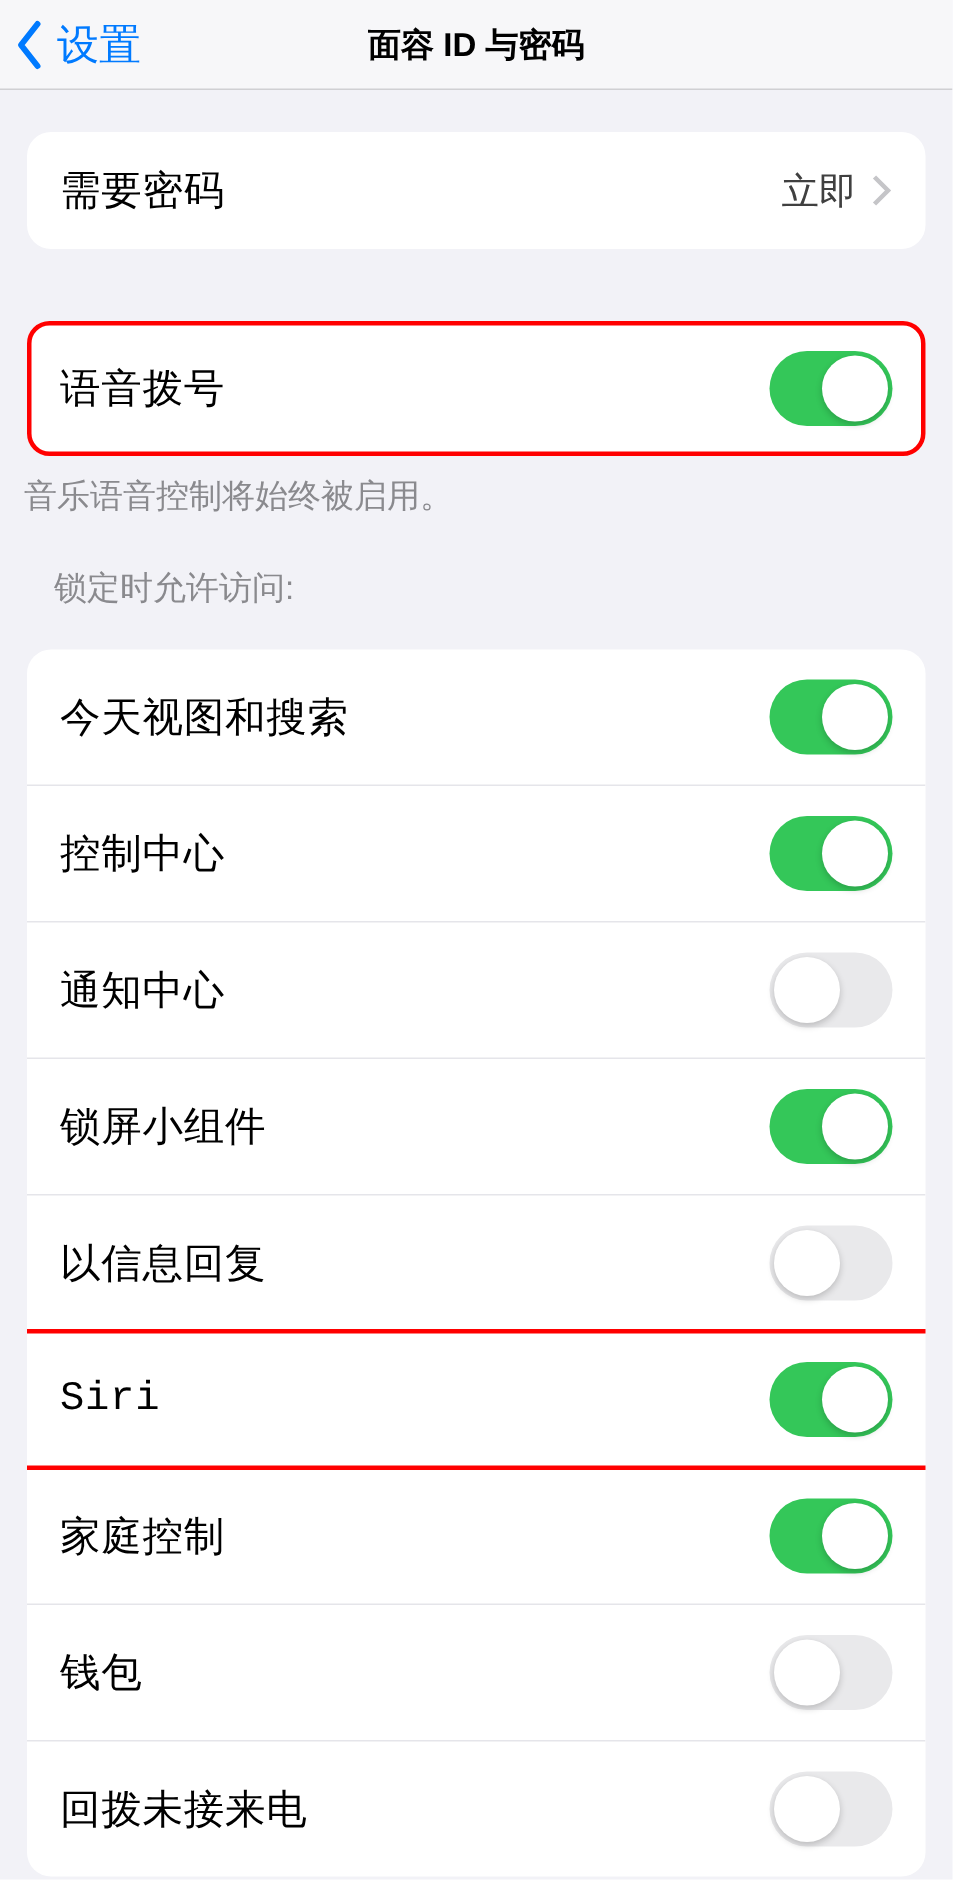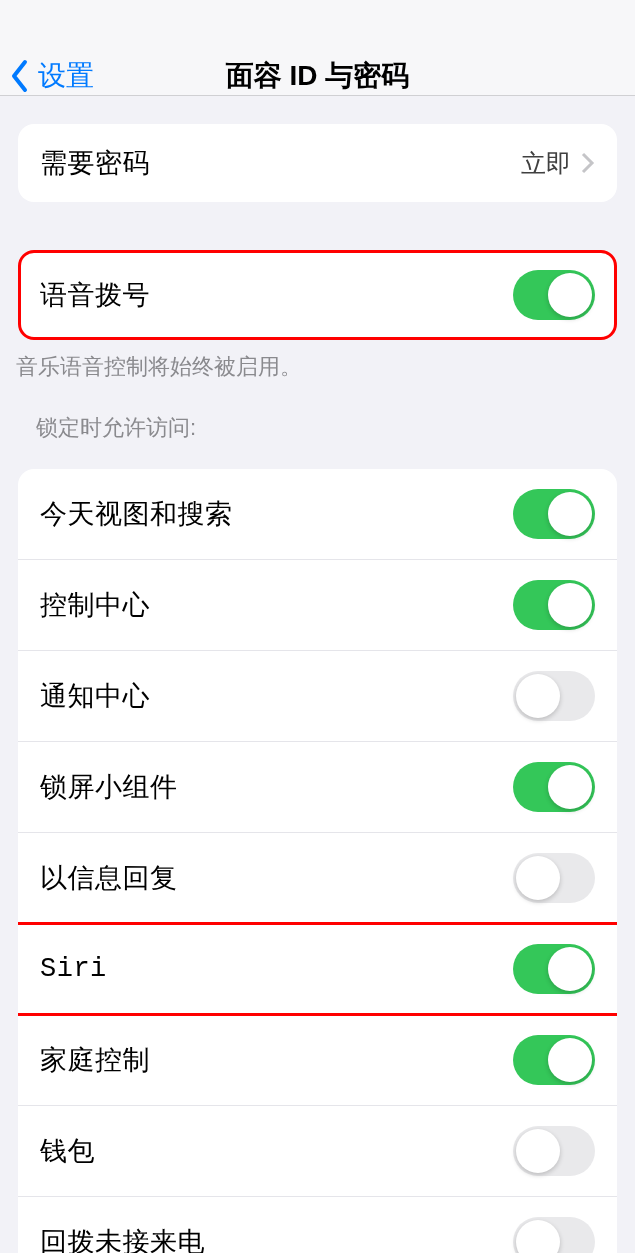--- a/index.html
+++ b/index.html
@@ -9,43 +9,43 @@
       -webkit-font-smoothing: antialiased;
     }
     body {
       width: 635px;
       height: 1253px;
       background: #f2f2f7;
       font-family: -apple-system, "PingFang SC", "Helvetica Neue", sans-serif;
       overflow: hidden;
     }
     .navbar {
-      height: 96px;
-      display: flex;
-      align-items: flex-end;
+      height: 60px;
+      display: flex;
+      align-items: center;
       background: #f7f7f9;
       border-bottom: 1px solid #d0d0d3;
       position: relative;
     }
     .back-btn {
       display: flex;
       align-items: center;
       padding-left: 10px;
       color: #007aff;
       font-size: 28px;
       position: absolute;
       left: 0;
     }
     .back-chevron {
       width: 20px;
       height: 34px;
       margin-right: 8px;
     }
     .nav-title {
-      font-size: 28px;
+      font-size: 22px;
       font-weight: 600;
       color: #000;
       margin: 0 auto;
     }
     .content {
       padding: 0;
     }
     .group {
       margin: 28px 18px 0;
       background: #fff;
@@ -122,20 +122,21 @@
       line-height: 1.4;
     }
     .header-text {
       font-size: 22px;
       color: #8a8a8e;
       padding: 30px 36px 8px;
     }
     .highlight {
       outline: 3px solid #ff0000;
       outline-offset: -3px;
+      border-radius: 15px;
     }
     .highlight-row {
       position: relative;
     }
     .highlight-row::after {
       content: '';
       position: absolute;
       top: -2px;
       left: -6px;
       right: -6px;

